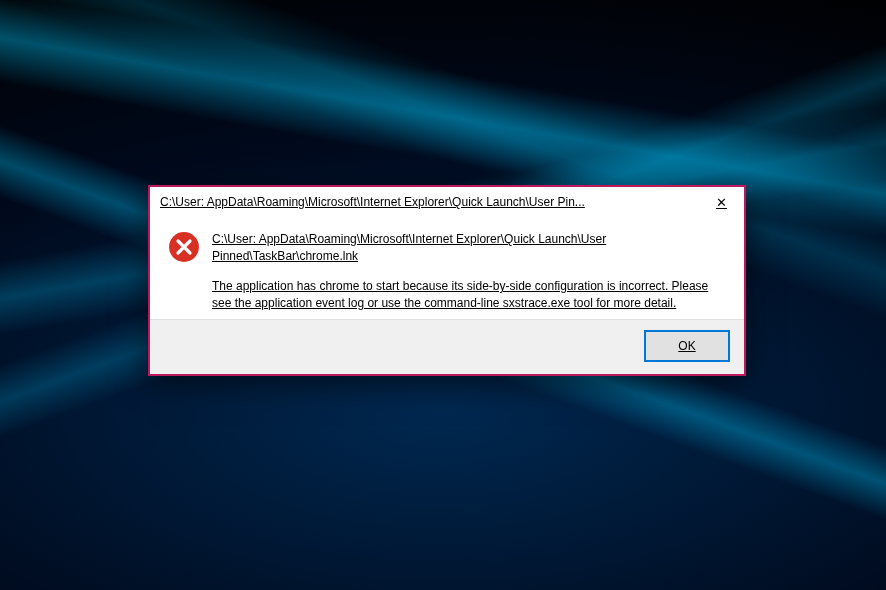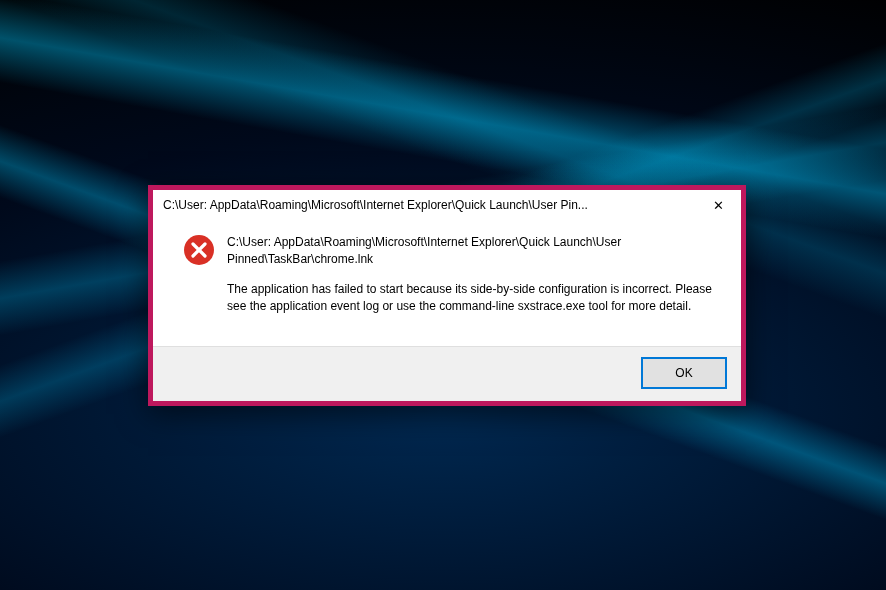--- a/index.html
+++ b/index.html
@@ -25,24 +25,25 @@
         linear-gradient(10deg, rgba(0,150,220,0) 68%, rgba(0,200,255,0.4) 74%, rgba(0,150,220,0) 80%),
         linear-gradient(200deg, rgba(0,170,240,0) 25%, rgba(0,200,255,0.18) 30%, rgba(0,170,240,0) 35%),
         radial-gradient(ellipse 120% 80% at 50% 70%, rgba(0,80,160,0.5) 0%, rgba(0,10,30,0.9) 60%, #000 100%);
     }
     .dialog {
       position: absolute;
       left: 148px;
       top: 185px;
       width: 598px;
       background: #ffffff;
-      border: 5px solid #be185d;
+      border: 2px solid #be185d;
       box-shadow: 0 8px 28px rgba(0,0,0,0.55);
       font-size: 12px;
       color: #000;
+      text-decoration: underline;
     }
     .titlebar {
       display: flex;
       align-items: center;
       height: 30px;
       padding: 0 0 0 10px;
       background: #ffffff;
     }
     .title-text {
       flex: 1;
@@ -59,22 +60,21 @@
       display: flex;
       align-items: center;
       justify-content: center;
       cursor: pointer;
       font-size: 13px;
       line-height: 1;
       color: #000;
     }
     .content {
       display: flex;
-      padding: 14px 22px 32px 18px;
-      margin-left: 12px;
+      padding: 14px 22px 8px 18px;
     }
     .icon-wrap {
       flex: 0 0 auto;
       margin-right: 12px;
     }
     .message-col {
       flex: 1;
       font-size: 12px;
       line-height: 1.38;
       color: #000;
@@ -115,20 +115,20 @@
 
   <div class="content">
     <div class="icon-wrap">
       <svg width="32" height="32" viewBox="0 0 32 32">
         <circle cx="16" cy="16" r="15" fill="#d93025"></circle>
         <path d="M10 10 L22 22 M22 10 L10 22" stroke="#ffffff" stroke-width="3.2" stroke-linecap="round"></path>
       </svg>
     </div>
     <div class="message-col">
       <div class="msg-path">C:\User:                                AppData\Roaming\Microsoft\Internet Explorer\Quick Launch\User Pinned\TaskBar\chrome.lnk</div>
-      <div>The application has failed to start because its side-by-side configuration is incorrect. Please see the application event log or use the command-line sxstrace.exe tool for more detail.</div>
+      <div>The application has chrome to start because its side-by-side configuration is incorrect. Please see the application event log or use the command-line sxstrace.exe tool for more detail.</div>
     </div>
   </div>
 
   <div class="button-row">
     <button class="ok-btn">OK</button>
   </div>
 </div>
 
 </body></html>

